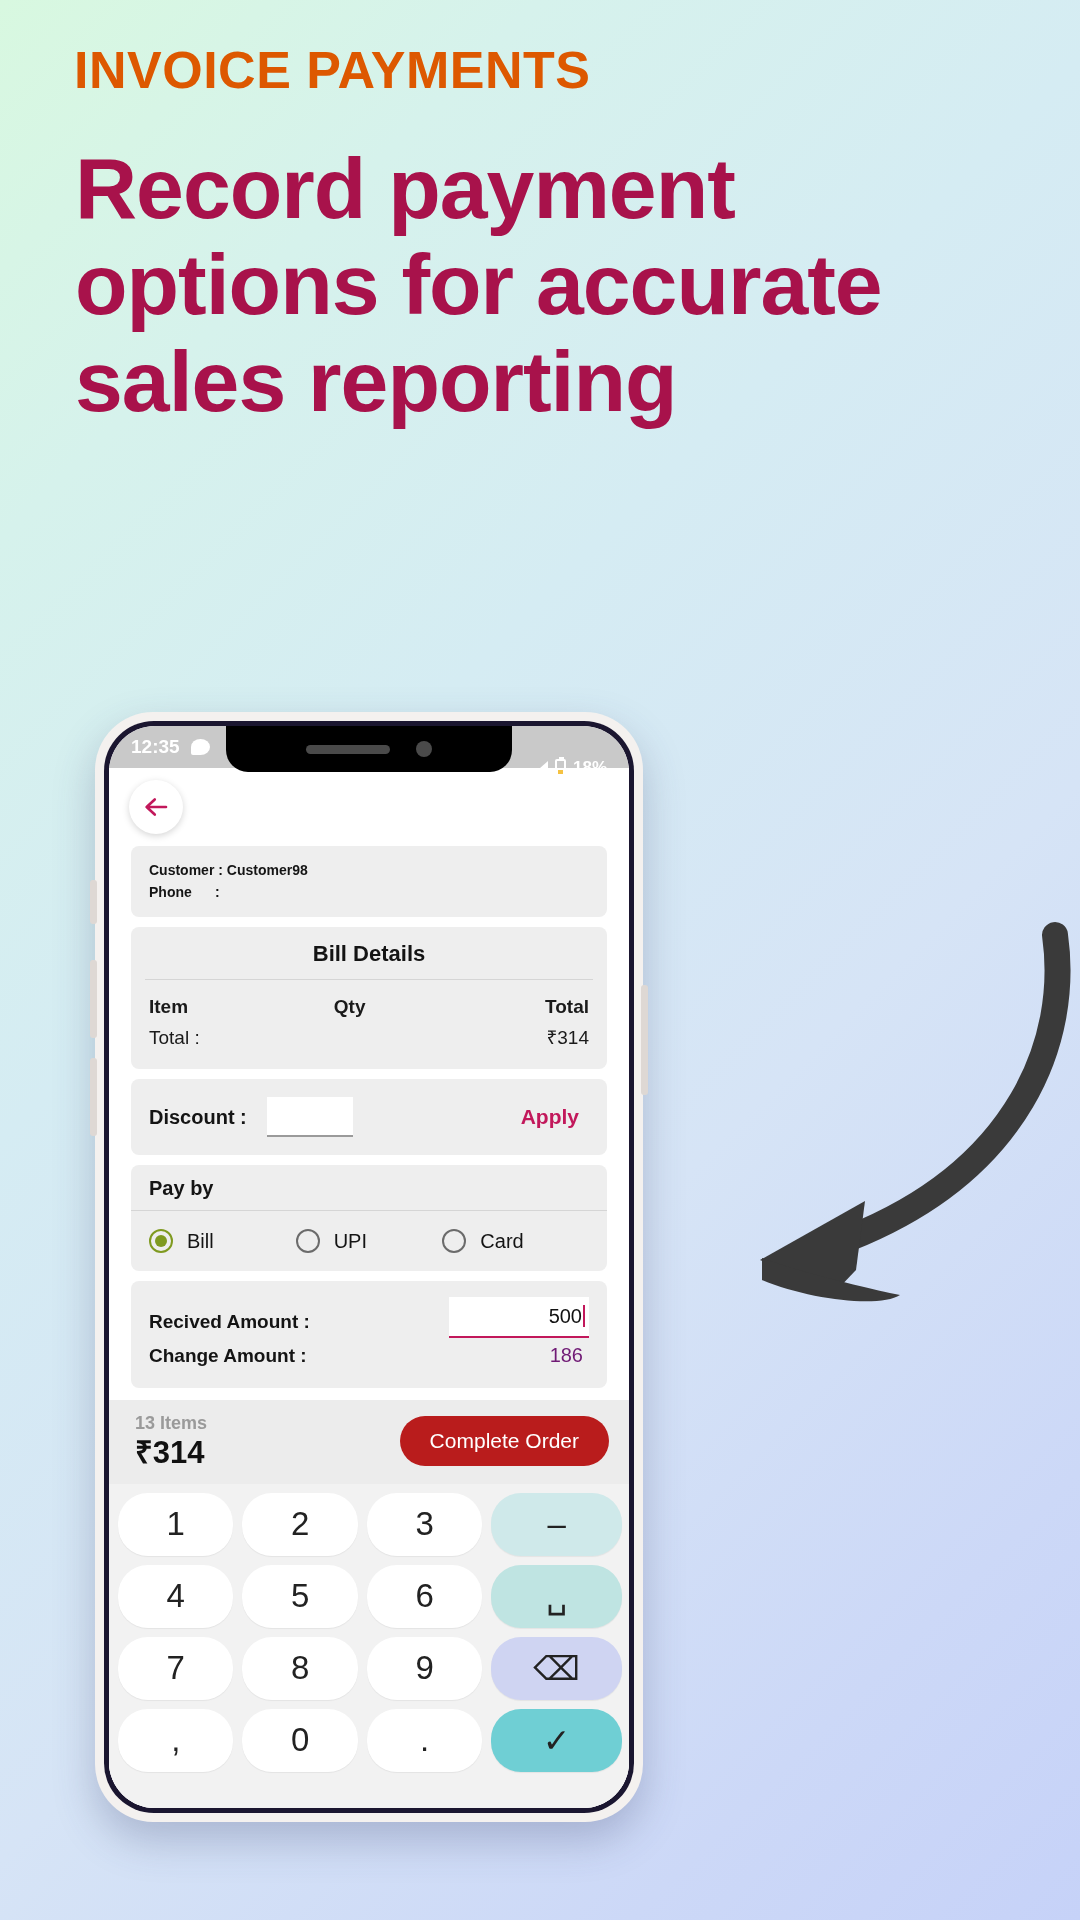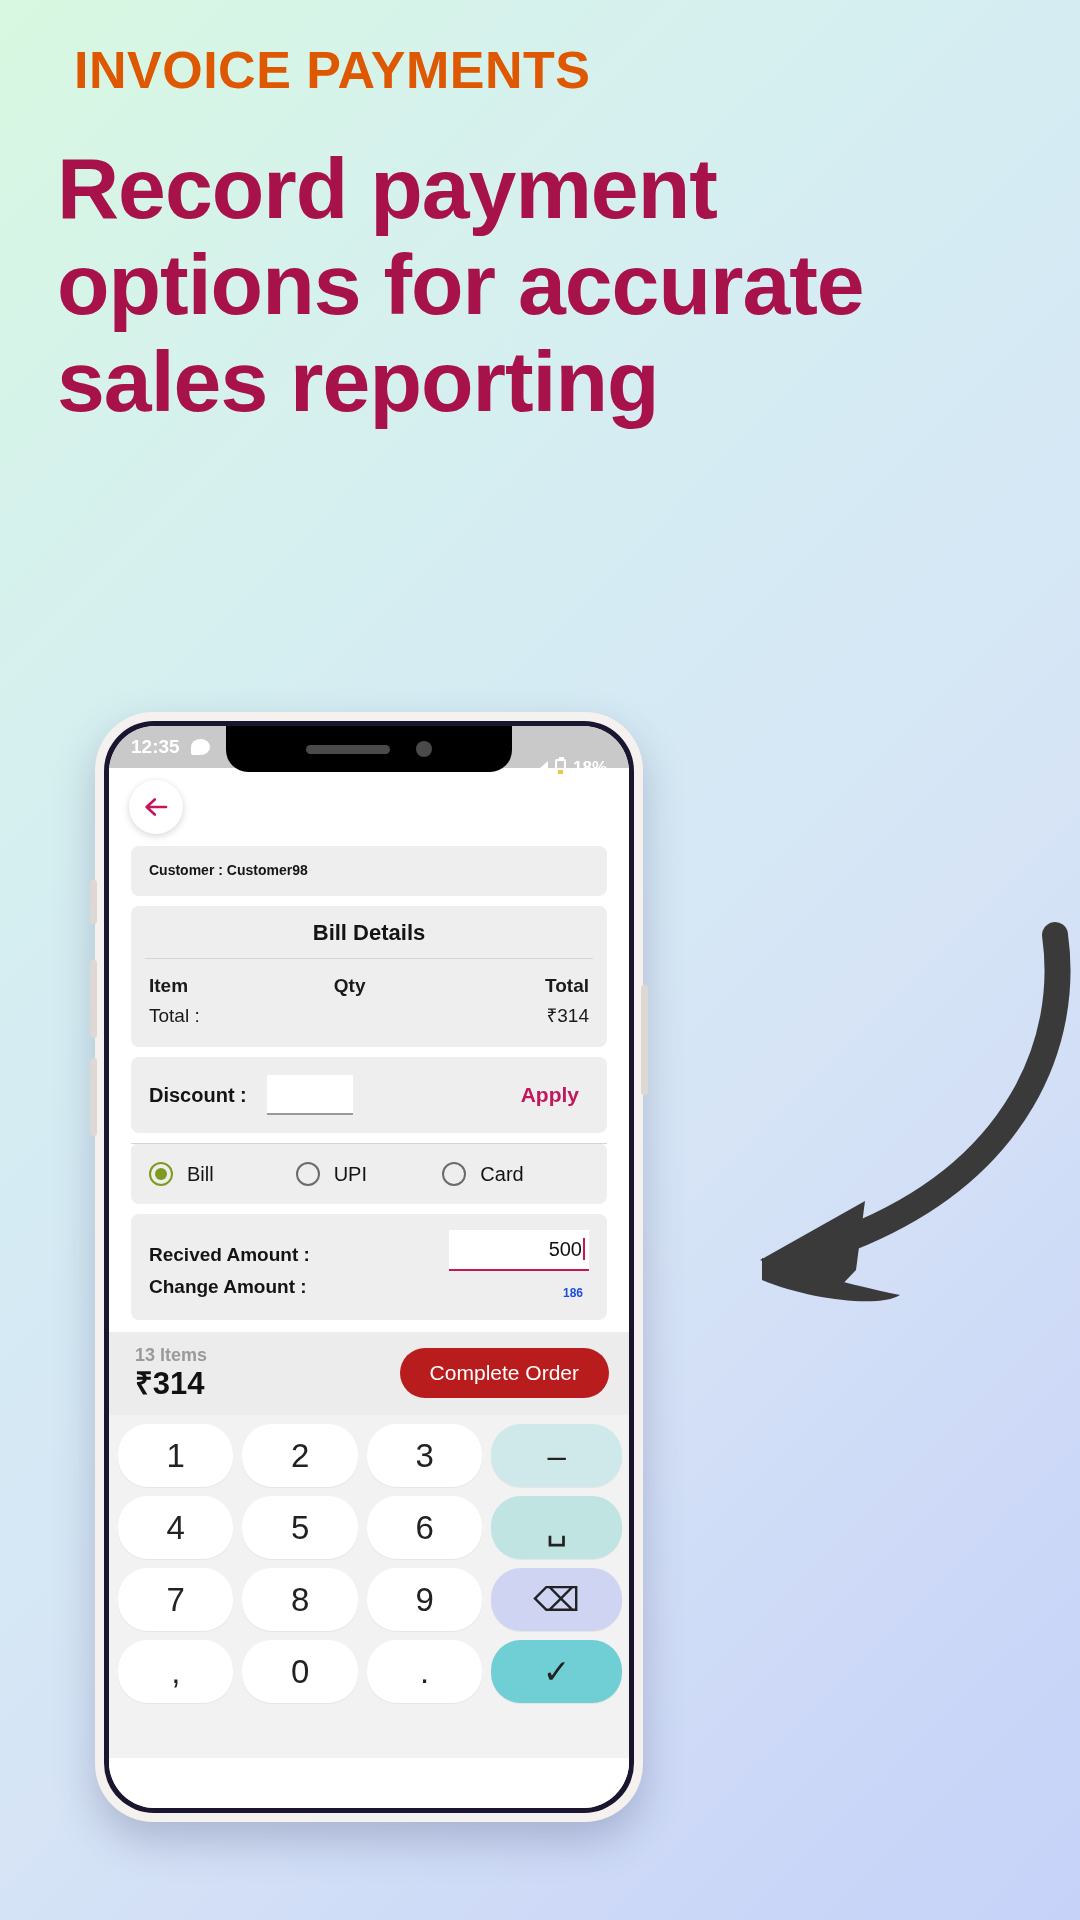--- a/index.html
+++ b/index.html
@@ -10,21 +10,21 @@
     position:relative; overflow:hidden;
   }
 
   
   .eyebrow {
     position:absolute; left:74px; top:40px;
     font-size:52px; font-weight:bold; letter-spacing:0.5px;
     color:#DD5800; font-family:"Liberation Sans", sans-serif;
   }
   .headline {
-    position:absolute; left:57px; top:140px; width:830px;
+    position:absolute; left:75px; top:140px; width:830px;
     font-size:86px; font-weight:bold; line-height:1.12;
     color:#A8124B; letter-spacing:-1px;
   }
 
   
   .arrow { position:absolute; left:650px; top:920px; width:430px; height:420px; }
 
   
   .phone {
     position:absolute; left:95px; top:712px;
@@ -120,21 +120,21 @@
 
   .amt { padding:16px 18px; }
   .amtrow { display:flex; align-items:flex-end; font-size:19px; font-weight:bold; color:#141414; line-height:1.7;}
   .amt-field {
     margin-left:auto; min-width:140px; background:#fff;
     border-bottom:2.5px solid #C2185B; text-align:right;
     padding:2px 4px 3px 6px; font-size:20px; font-weight:normal; color:#111;
     position:relative;
   }
   .caret { display:inline-block; width:2px; height:22px; background:#C2185B; vertical-align:-4px; margin-left:1px;}
-  .amt-plain { margin-left:auto; font-size:12px; font-weight:bold; color:#1d4ed8; padding-right:6px;}
+  .amt-plain { margin-left:auto; font-size:20px; font-weight:normal; color:#701a75; padding-right:6px;}
 
   .summary {
     background:#ececec; display:flex; align-items:center;
     padding:12px 20px 14px 26px; margin-top:2px;
   }
   .sum-items { font-size:18px; color:#9a9a9a; font-weight:bold; line-height:1.3; }
   .sum-total { font-size:31px; font-weight:bold; color:#111; line-height:1.1; }
   .complete {
     margin-left:auto; background:#b91c1c; color:#fff;
     font-size:21px; border-radius:26px; padding:13px 30px;
@@ -192,20 +192,21 @@
         <div class="appbar">
           <div class="back-fab">
             <svg width="30" height="30" viewBox="0 0 24 24">
               <path d="M20 12 H5 M11 6 L4.5 12 L11 18" stroke="#C2185B" stroke-width="2.1" fill="none" stroke-linecap="round" stroke-linejoin="round"></path>
             </svg>
           </div>
         </div>
 
         <div class="card cust">
           <div class="cust-row">Customer : Customer98</div>
+          <div class="cust-row">Phone      :</div>
         </div>
 
         <div class="card">
           <div class="bill-title">Bill Details</div>
           <div class="bill-sep"></div>
           <div class="bill-grid">
             <div class="bgrow head">
               <div class="c1">Item</div>
               <div class="c2">Qty</div>
               <div class="c3">Total</div>
@@ -218,20 +219,21 @@
           </div>
         </div>
 
         <div class="card disc">
           <div class="disc-label">Discount :</div>
           <div class="disc-input"></div>
           <div class="apply">Apply</div>
         </div>
 
         <div class="card paycard">
+          <div class="payby">Pay by</div>
           <div class="payby-sep"></div>
           <div class="payrow">
             <div class="payopt">
               <span class="radio on"></span>
               <span>Bill</span>
             </div>
             <div class="payopt">
               <span class="radio"></span>
               <span>UPI</span>
             </div>

